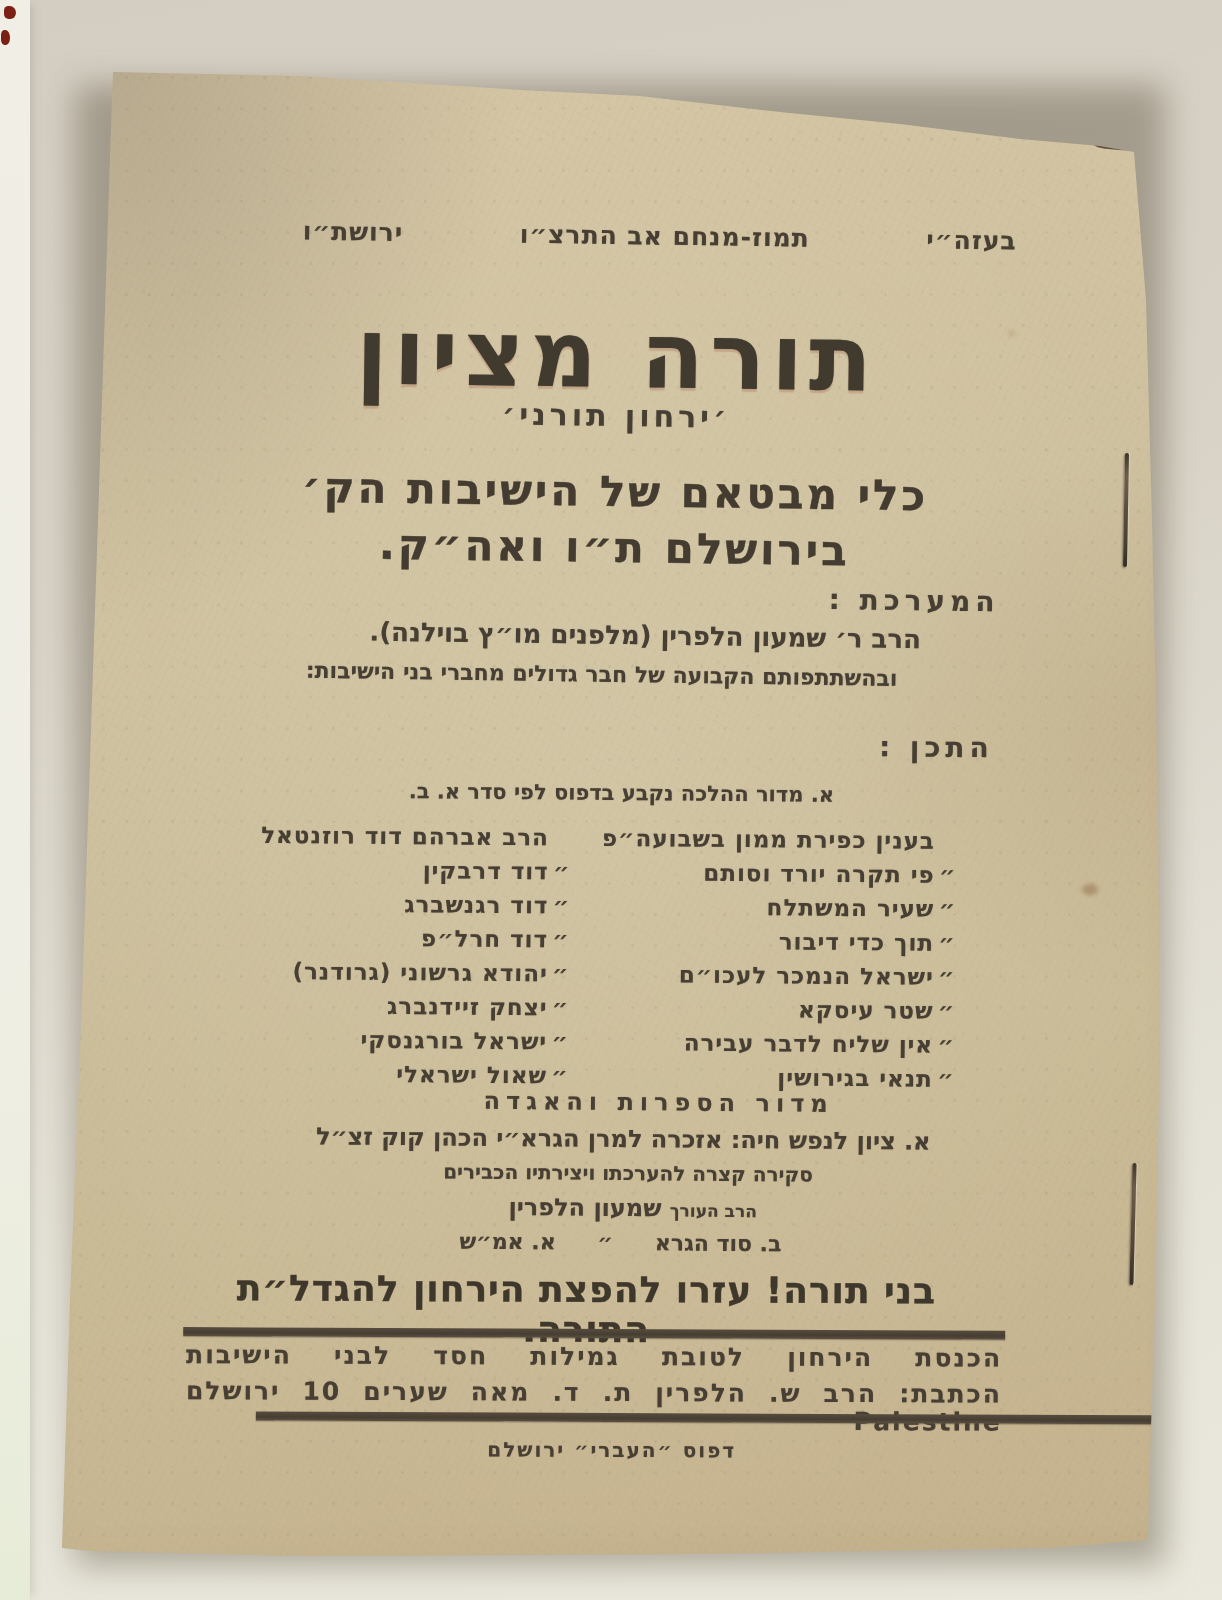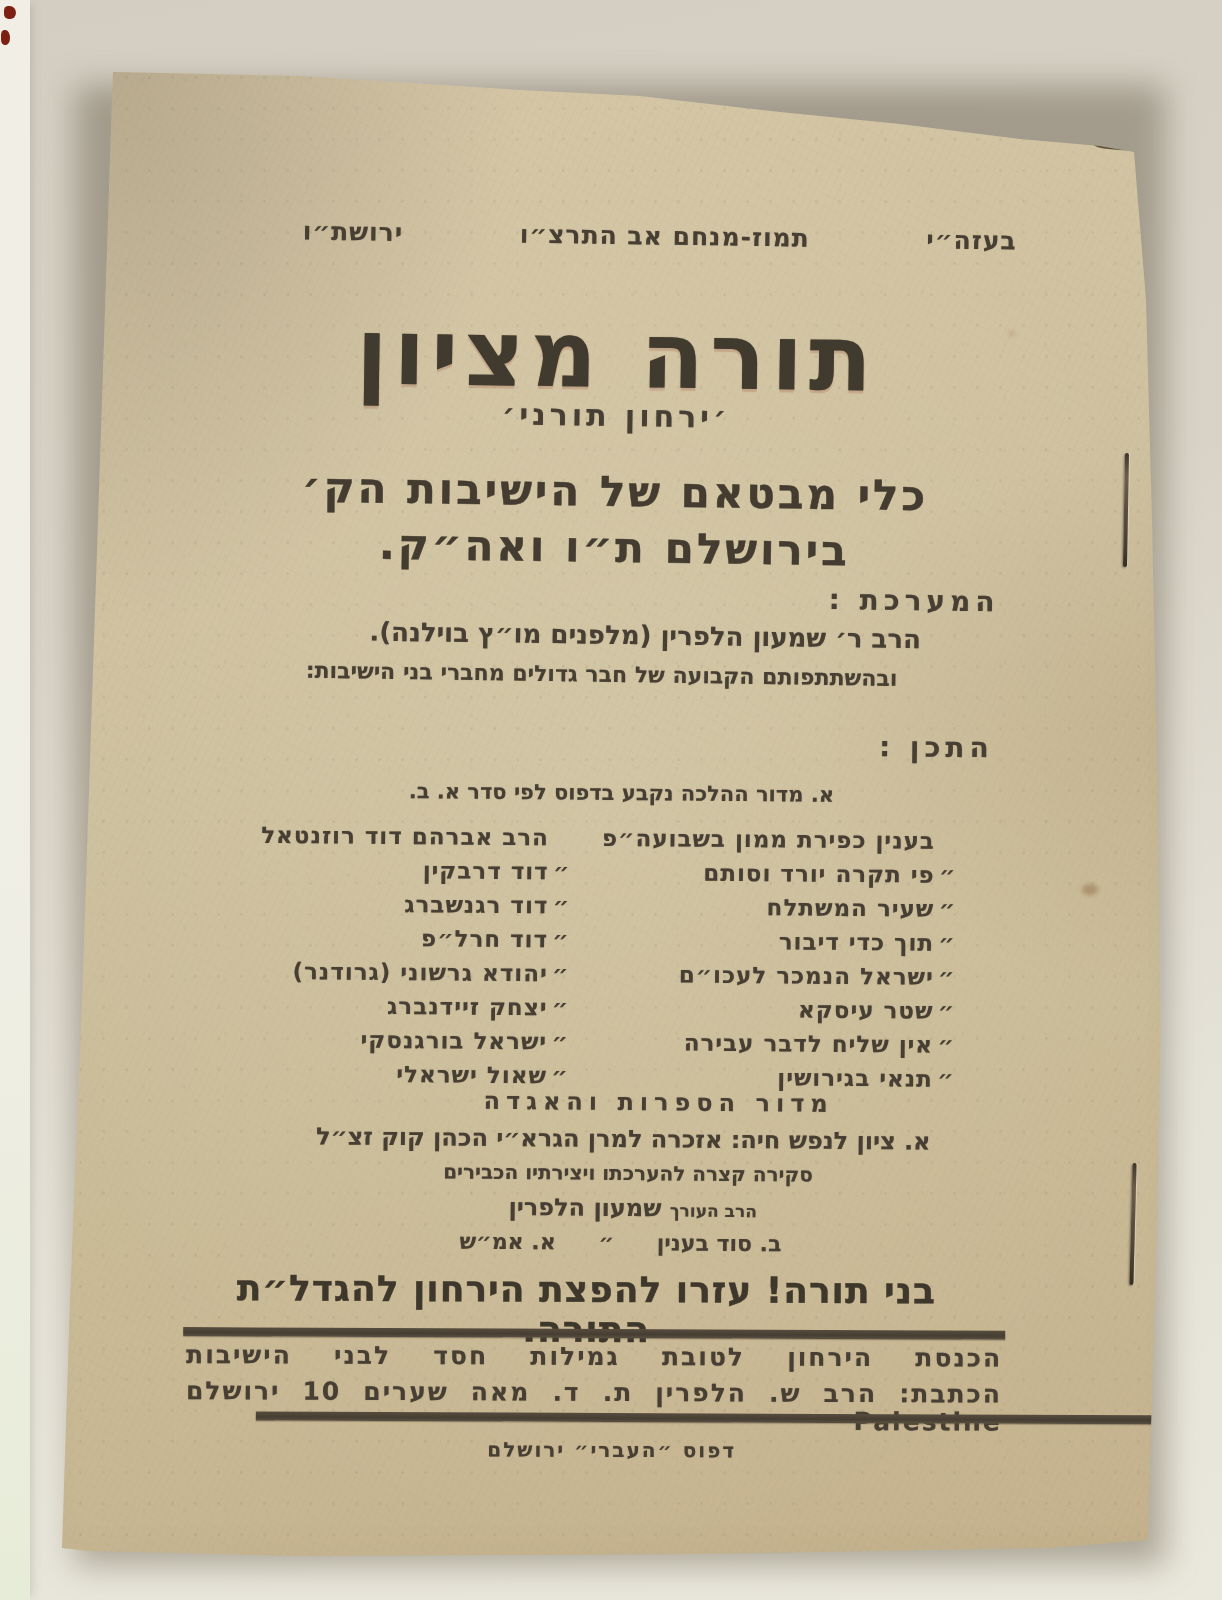--- a/index.html
+++ b/index.html
@@ -163,21 +163,21 @@
       </div>
 
       <div class="abs ctr ink" id="lit-heading">מדור הספרות והאגדה</div>
       <div class="abs ctr ink" id="item-a">א. ציון לנפש חיה: אזכרה למרן הגרא״י הכהן קוק זצ״ל</div>
       <div class="abs ctr ink" id="item-a-sub">סקירה קצרה להערכתו ויצירתיו הכבירים</div>
       <div class="abs ctr ink" id="byline">
         <span class="prefix">הרב העורך</span>
         <span>שמעון הלפרין</span>
       </div>
       <div class="abs ink" id="item-b">
-        <span>ב. סוד בענין</span>
+        <span>ב. סוד הגרא</span>
         <span>״</span>
         <span>א. אמ״ש</span>
       </div>
     </div>
 
     <div class="grp" id="g-low">
       <div class="abs ctr heavy" id="appeal">בני תורה! עזרו להפצת הירחון להגדל״ת התורה.</div>
       <div class="rule" id="rule1"></div>
       <div class="abs ink justify-line" id="f1">הכנסת הירחון לטובת גמילות חסד לבני הישיבות</div>
       <div class="abs ink justify-line" id="f2">הכתבת: הרב ש. הלפרין ת. ד. מאה שערים 10 ירושלם Palestine</div>

